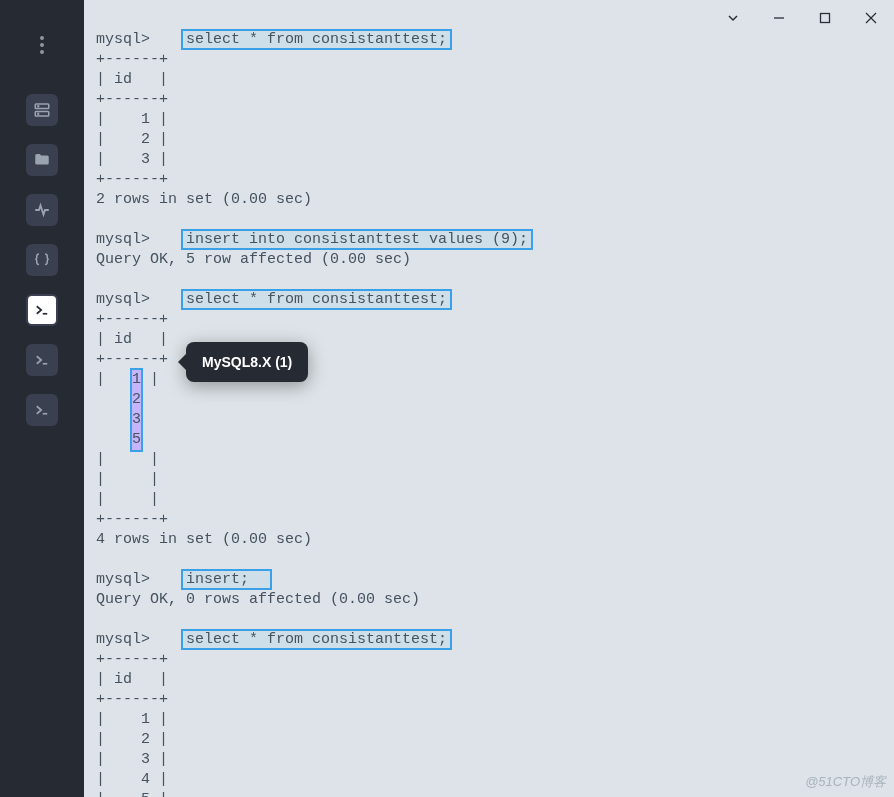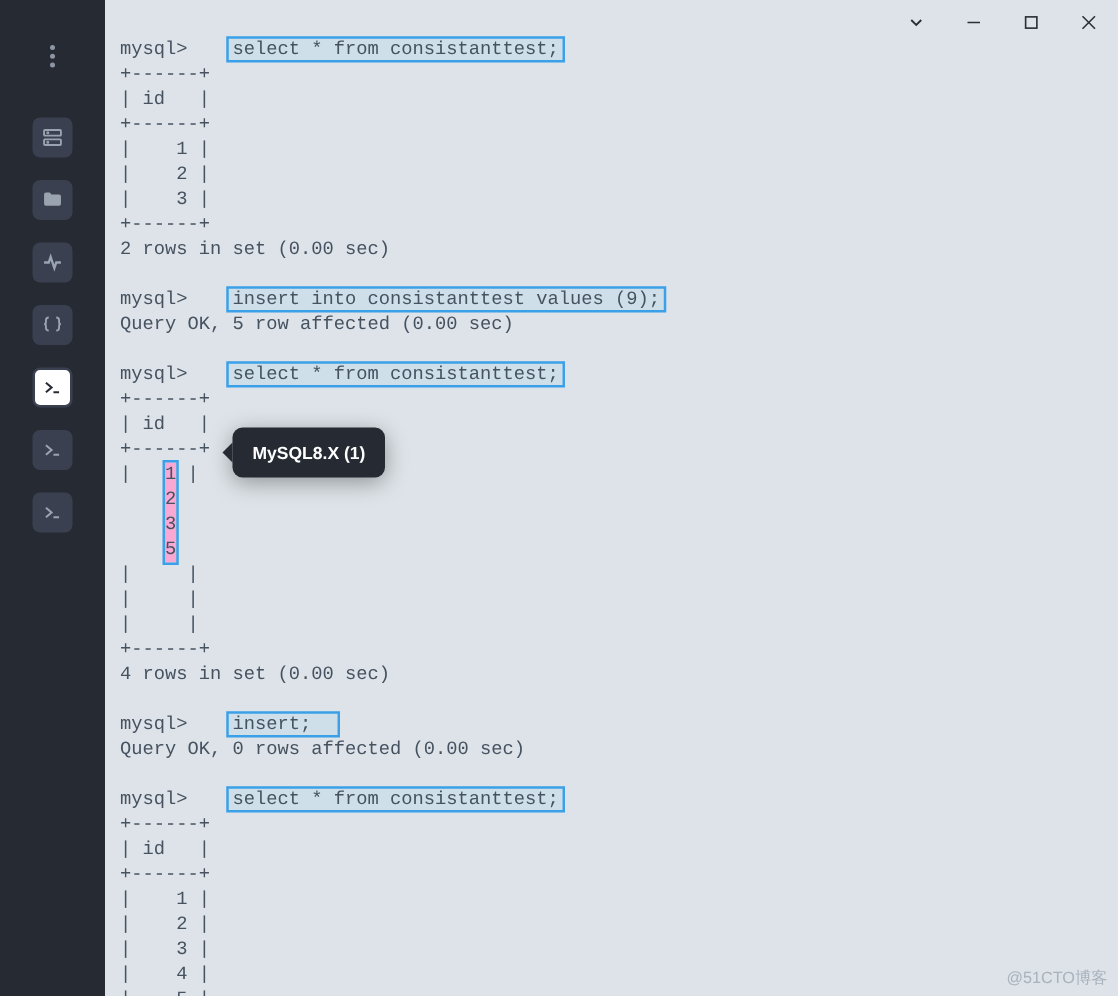--- a/index.html
+++ b/index.html
@@ -83,21 +83,21 @@
   }
   .hlcmd {
     outline: 2px solid #3aa0e8;
     padding: 0 3px;
     background: #cfdfea;
     margin-left: 24px;
   }
   .hlvals {
     display: inline-block;
     outline: 2px solid #3aa0e8;
-    background: #f9a8d4;
+    background: #c4b5fd;
     vertical-align: top;
     text-align: center;
     padding: 0 0px;
   }
   .tooltip {
     position: absolute;
     left: 102px;
     top: 322px;
     background: #252a33;
     color: #ffffff;
@@ -119,20 +119,21 @@
     border-right-color: #252a33;
     border-left: none;
   }
   .watermark {
     position: absolute;
     right: 8px;
     bottom: 6px;
     color: #a9b2bd;
     font-family: Arial, sans-serif;
     font-size: 13px;
+    font-style: italic;
   }
 </style>
 </head>
 <body>
 
 <div class="sidebar">
   <div class="menu-dots">
     <span></span>
       <span></span>
       <span></span>

